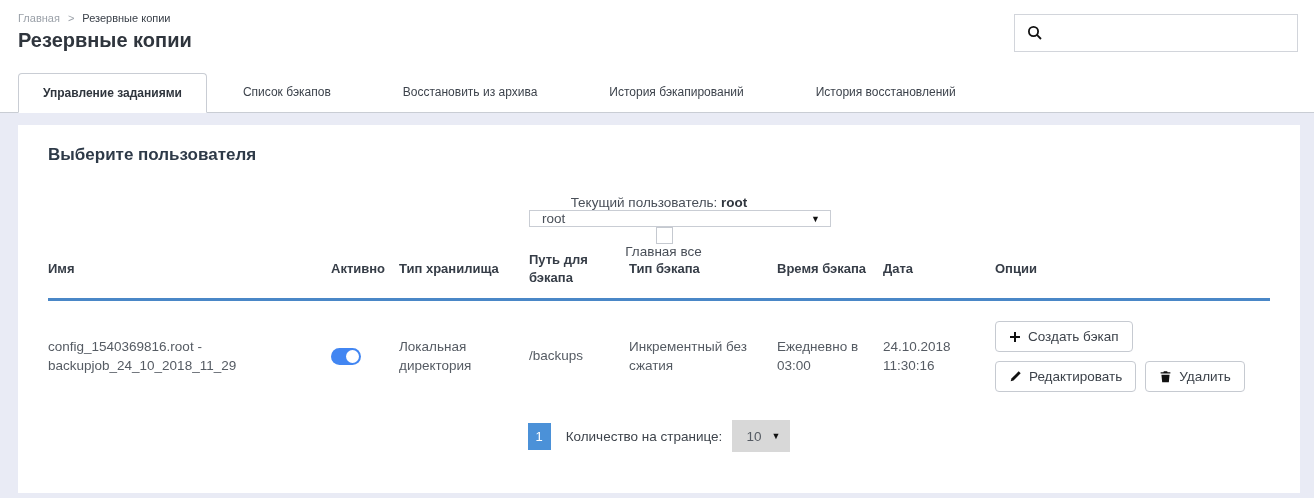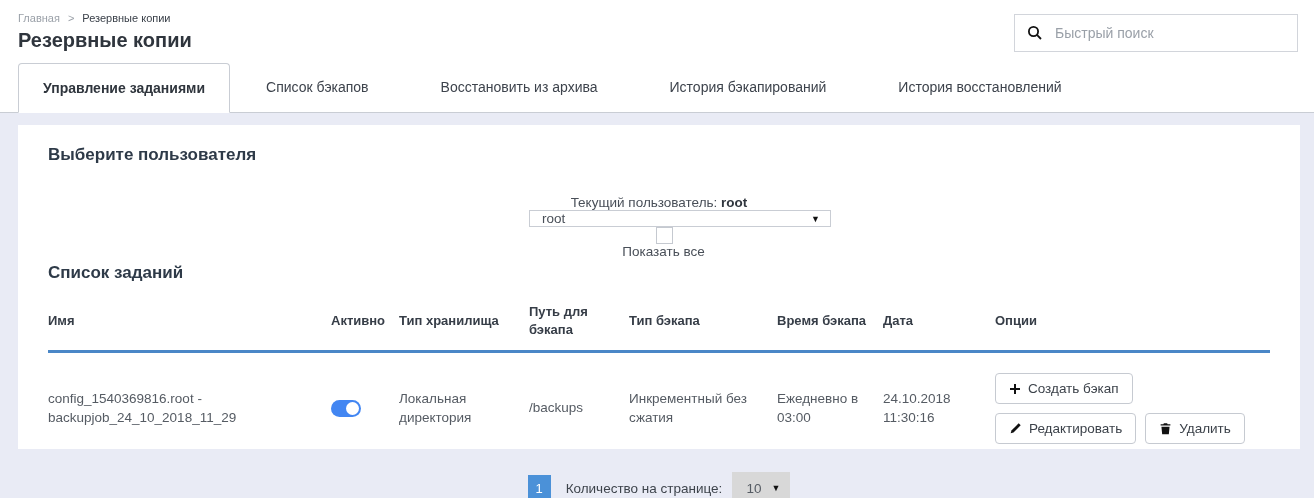--- a/index.html
+++ b/index.html
@@ -30,34 +30,34 @@
   .search-box input::placeholder { color:#9aa0a8; }
 
   
   .tabs {
     margin-top:12px; height:41px;
     display:flex; align-items:flex-end;
     border-bottom:1px solid #c9cdd4;
     padding-left:18px;
   }
   .tab {
-    font-size:14px; color:#3d434c; cursor:pointer;
-    padding:0 36px; height:50px; display:flex; align-items:center;
+    font-size:12px; color:#3d434c; cursor:pointer;
+    padding:0 36px; height:40px; display:flex; align-items:center;
     white-space:nowrap;
   }
   .tab.active {
     background:#fff; font-weight:bold; color:#2f353d;
     border:1px solid #c9cdd4; border-bottom:1px solid #fff;
     border-radius:4px 4px 0 0; margin-bottom:-1px;
     padding:0 24px;
   }
 
   
   .panel { background:#e9ebf5; height:385px; padding:12px 14px 0 18px; }
-  .card  { background:#fff; height:324px; padding:20px 30px 0 30px; }
+  .card  { background:#fff; height:368px; padding:20px 30px 0 30px; }
 
   .section-heading { font-size:17px; font-weight:bold; color:#2e3a48; margin:0; }
 
   
   .user-row { display:flex; align-items:center; margin-top:30px; height:36px;flex-direction:column; }
   .user-label { font-size:13.5px; color:#494f58; }
   .user-label b { color:#30363e; }
   .select {
     position:relative; height:36px; border:1px solid #c9cdd4; background:#fff;
     display:flex; align-items:center; padding:0 26px 0 12px;
@@ -139,21 +139,20 @@
   </div>
   <div class="page-title">Резервные копии</div>
 
   <div class="search-box">
     <span style="display:flex;">
       <svg width="16" height="16" viewBox="0 0 16 16" fill="none">
         <circle cx="6.5" cy="6.5" r="4.6" stroke="#111" stroke-width="1.8"></circle>
         <line x1="10.2" y1="10.2" x2="14" y2="14" stroke="#111" stroke-width="1.8"></line>
       </svg>
     </span>
-    <input type="text" placeholder="Быстрый поиск" style="">
   </div>
 </div>
 
 <div class="tabs">
   <div class="tab active">Управление заданиями</div>
   <div class="tab">Список бэкапов</div>
   <div class="tab">Восстановить из архива</div>
   <div class="tab">История бэкапирований</div>
   <div class="tab">История восстановлений</div>
 </div>
@@ -166,24 +165,23 @@
     <div class="user-row">
       <span class="user-label">
         <span>Текущий пользователь:</span>
         <b>root</b>
       </span>
       <div class="select user-select">
         <span>root</span>
         <span class="chev">▼</span>
       </div>
       <div class="checkbox"></div>
-      <span class="show-all-label">Показать все</span>
+      <span class="show-all-label">Главная все</span>
     </div>
 
-    <h2 class="section-heading jobs-heading">Список заданий</h2>
 
     <table class="jobs">
       <colgroup>
         <col class="c-name">
           <col class="c-active">
           <col class="c-storage">
           <col class="c-path">
         <col class="c-type">
           <col class="c-time">
           <col class="c-date">

